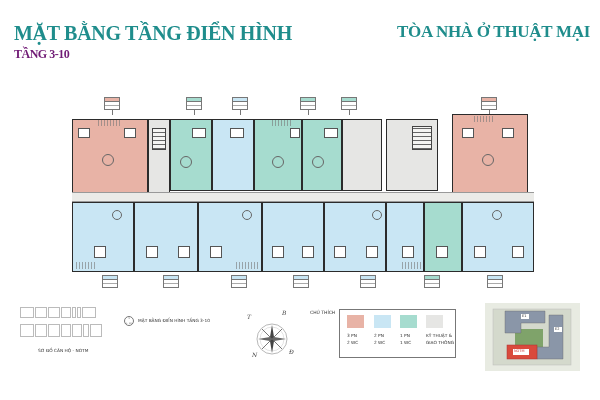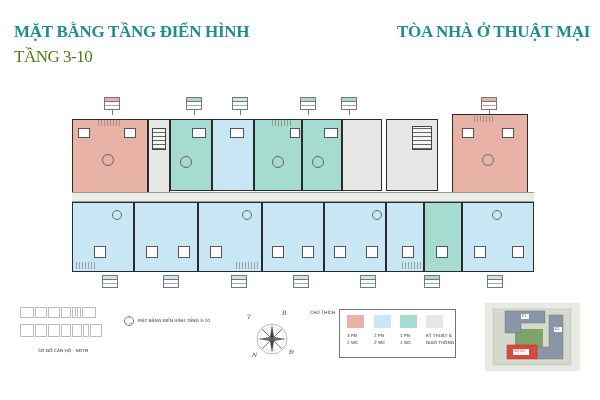--- a/index.html
+++ b/index.html
@@ -1,20 +1,20 @@
 <!DOCTYPE html>
 <html><head>
 <meta charset="utf-8">
 <style>
   * { box-sizing: border-box; margin: 0; padding: 0; }
   html, body { width: 600px; height: 400px; background: #ffffff; overflow: hidden; }
   body { position: relative; font-family: "DejaVu Serif", serif; }
 
-  .title-main { position: absolute; left: 14px; top: 22px; font-family: "Liberation Serif", serif; font-weight: bold; font-size: 17px; color: #1f8d8c; letter-spacing: -0.3px; }
-  .title-sub { position: absolute; left: 14px; top: 47px; font-family: "Liberation Serif", serif; font-size: 17px; color: #4d7c0f; letter-spacing: -0.5px; }
+  .title-main { position: absolute; left: 14px; top: 22px; font-family: "Liberation Serif", serif; font-weight: bold; font-size: 20px; color: #1f8d8c; letter-spacing: -0.3px; }
+  .title-sub { position: absolute; left: 14px; top: 47px; font-family: "Liberation Serif", serif; font-size: 12px; color: #701a75; letter-spacing: -0.5px; font-weight: bold; }
   .title-right { position: absolute; left: 397px; top: 22px; font-family: "Liberation Serif", serif; font-weight: bold; font-size: 17px; color: #1f8d8c; letter-spacing: -0.3px; }
 
   .plan { position: absolute; left: 72px; top: 114px; width: 462px; height: 158px; }
   .unit { position: absolute; border: 1.5px solid #2b2b2b; }
   .u3 { background: #e8b3a6; }
   .u2 { background: #c9e6f4; }
   .u1 { background: #a6dccf; }
   .ut { background: #e6e6e4; }
   .corridor { position: absolute; background: #ebebe8; border-top: 1px solid #999; border-bottom: 1px solid #999; }
   .bed { position: absolute; background: #fff; border: 1px solid #555; }

